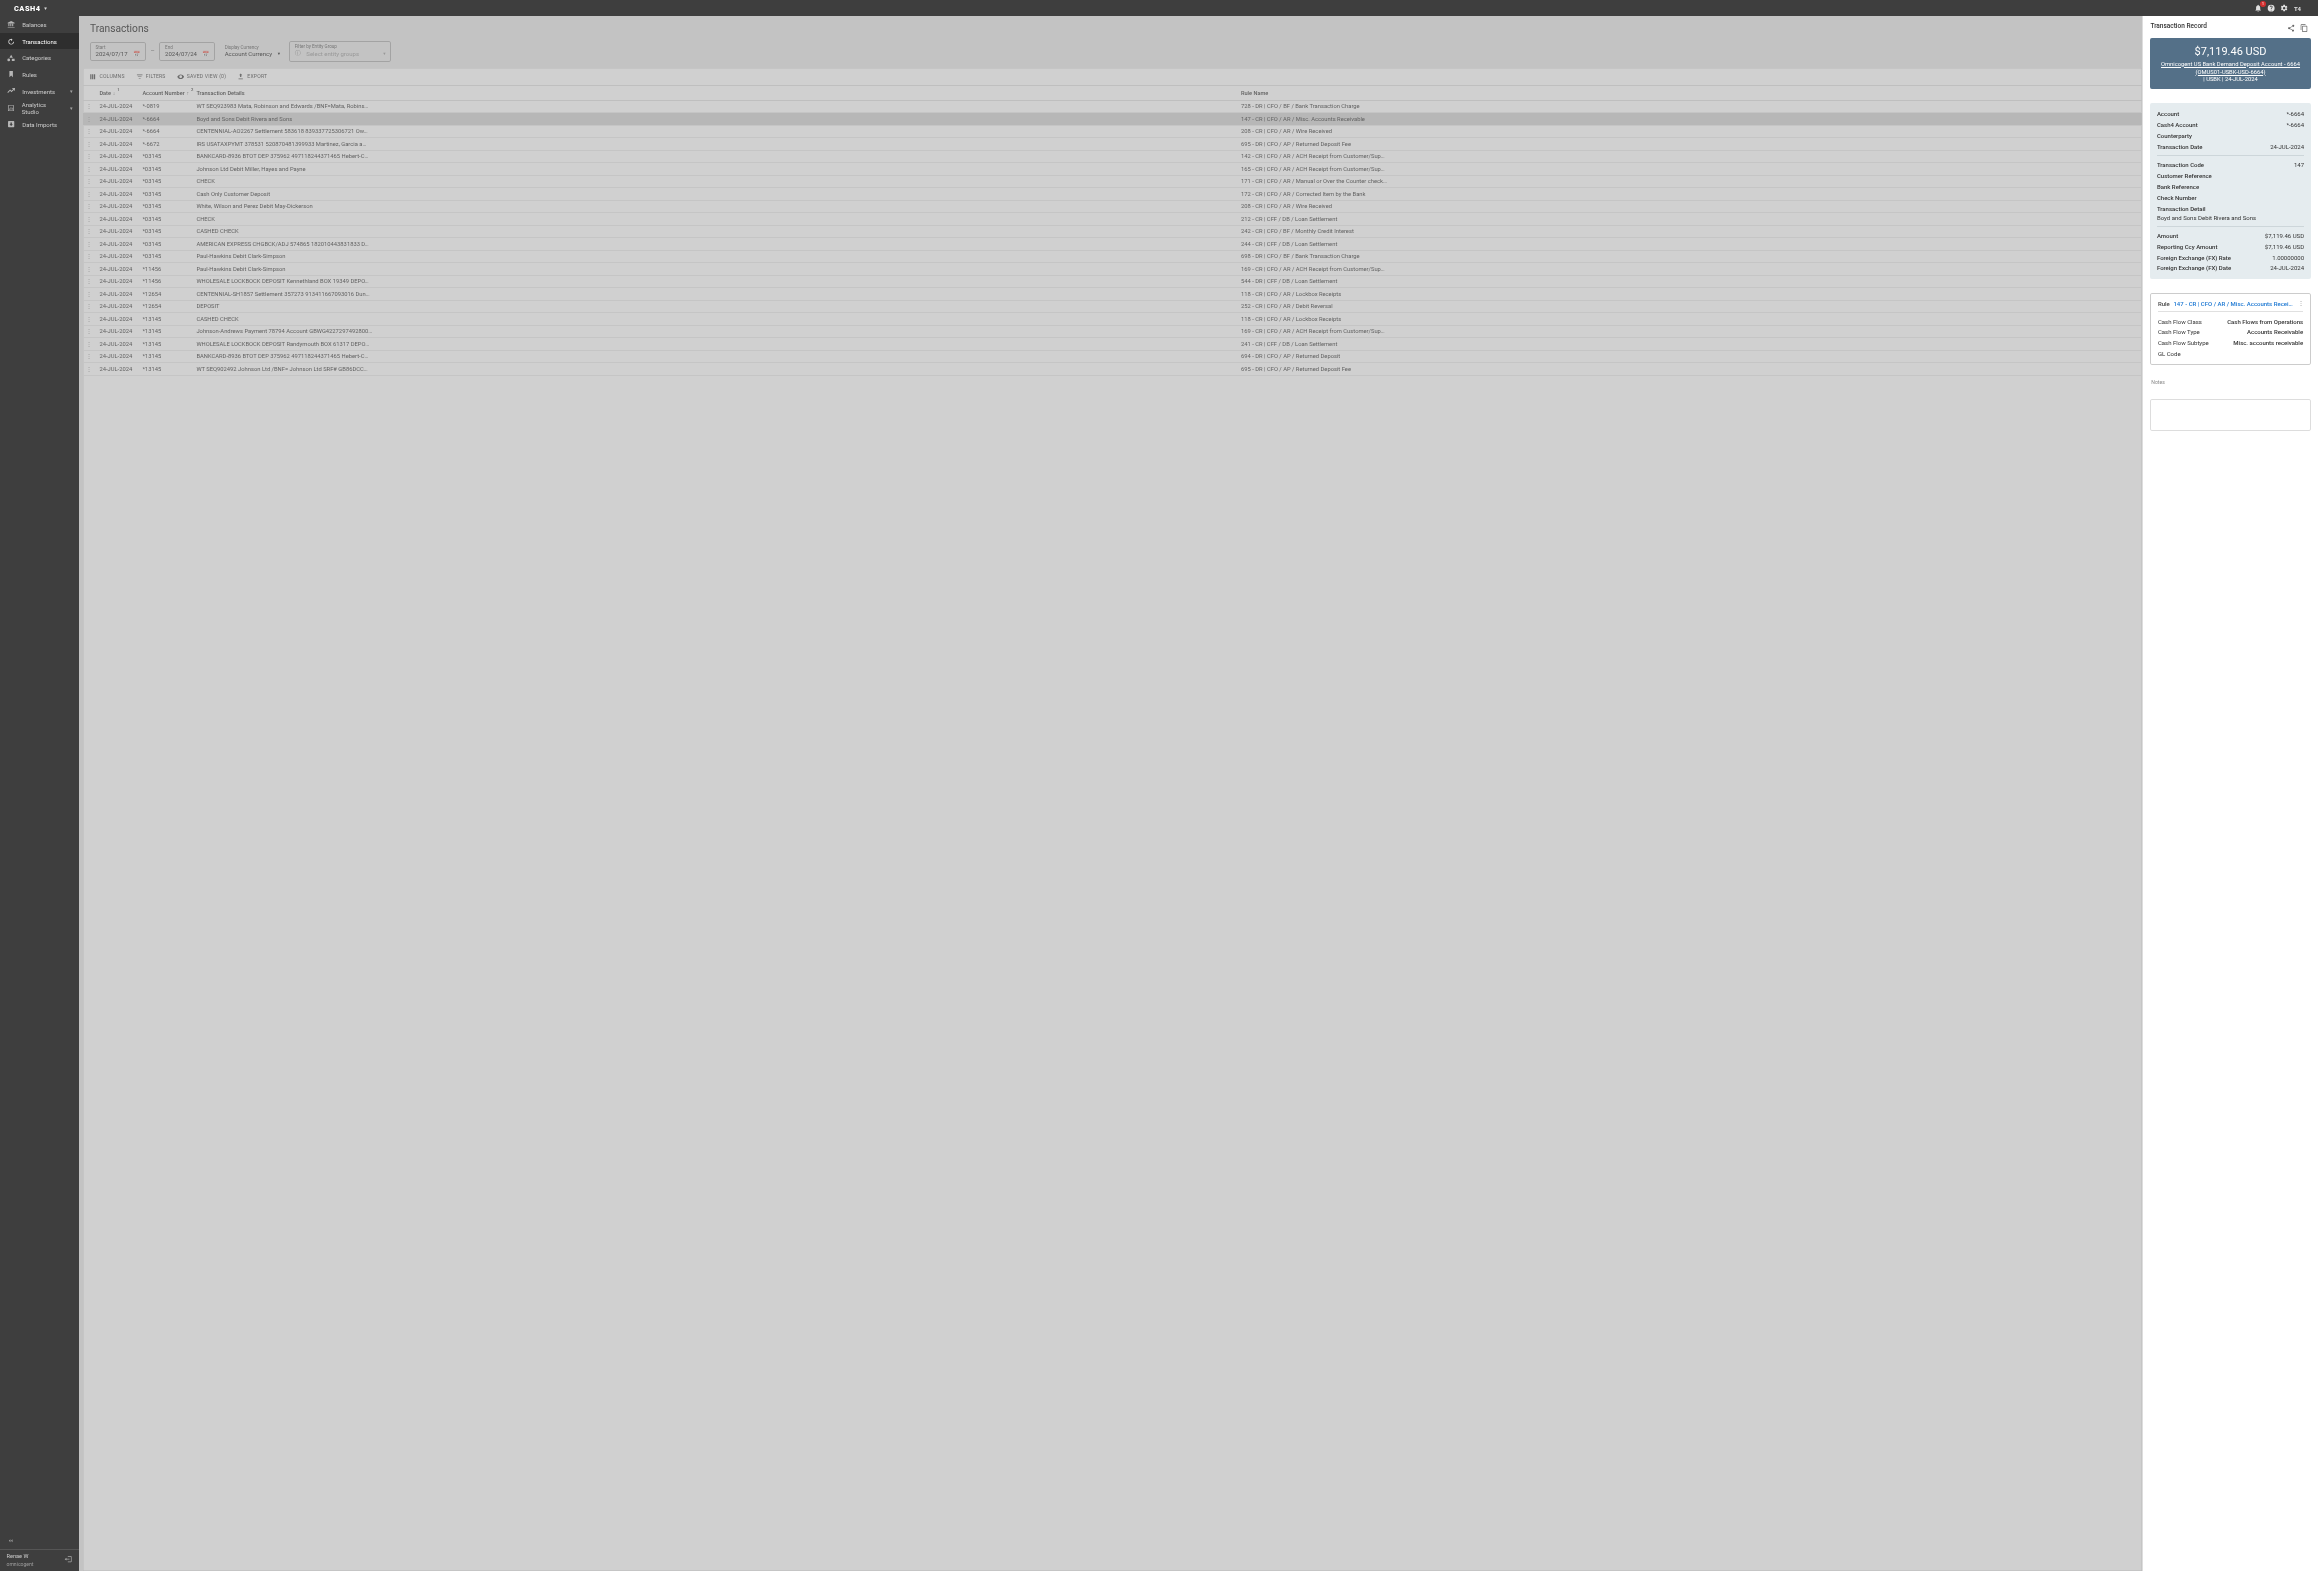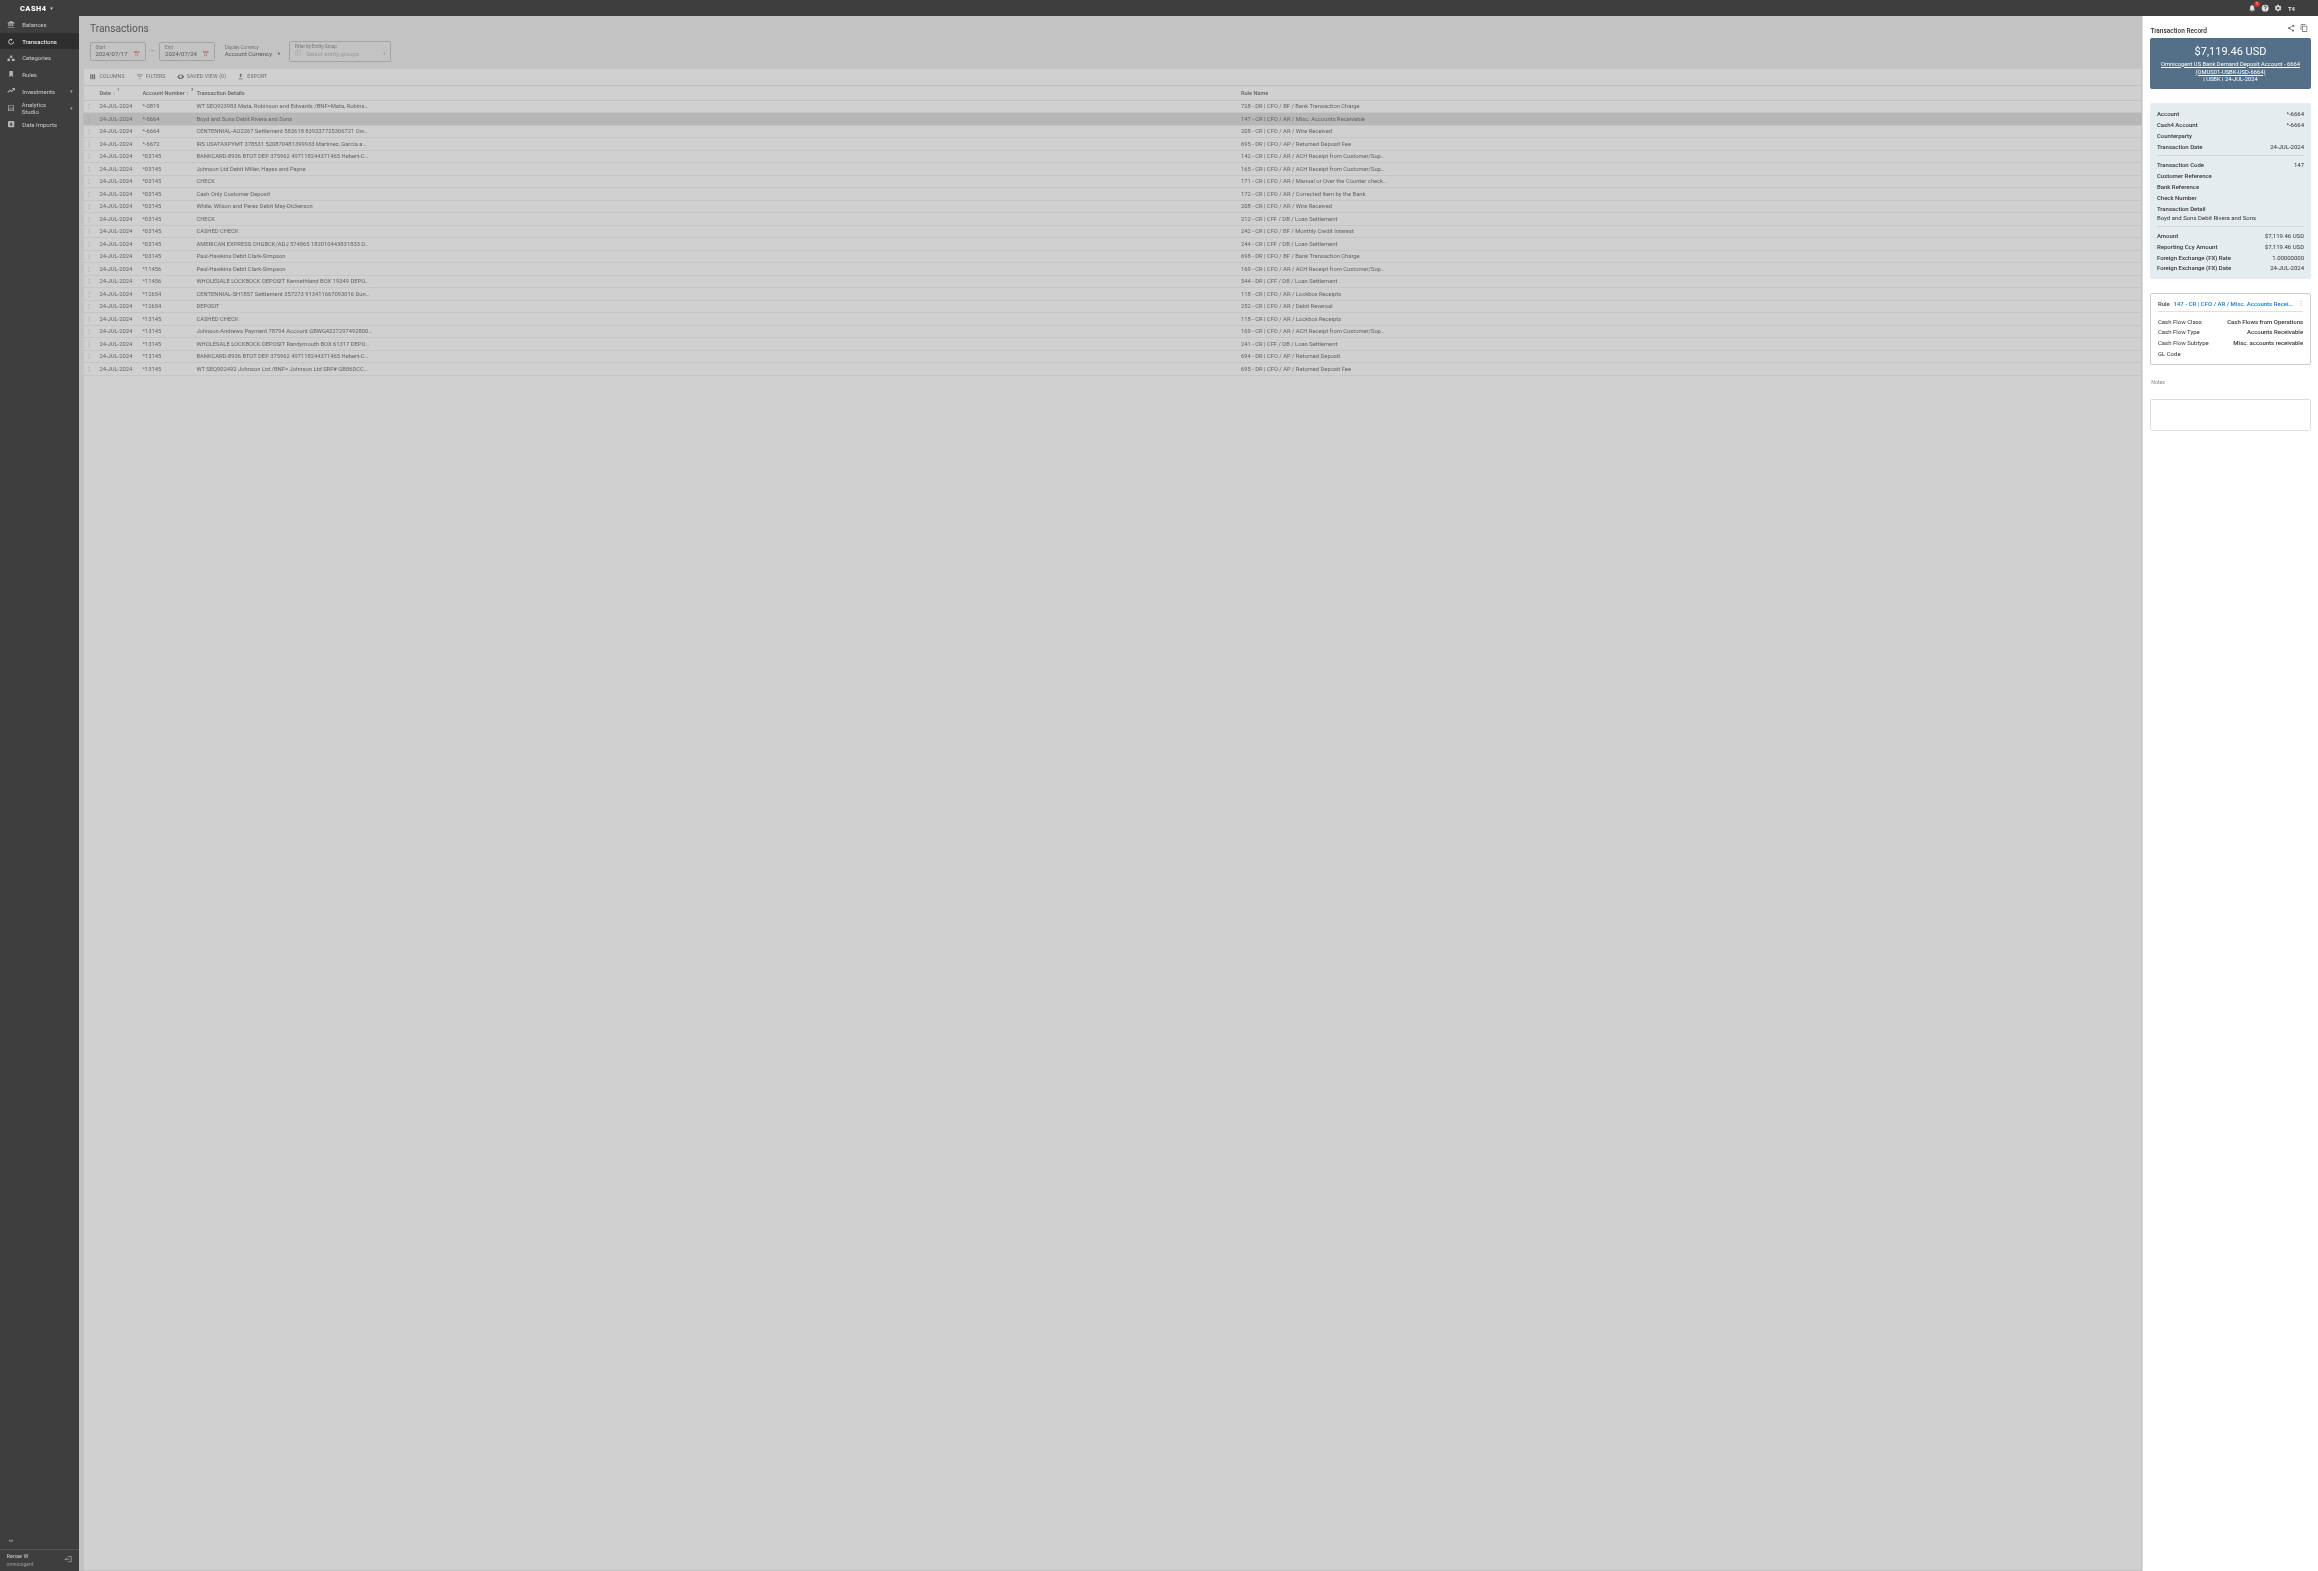--- a/index.html
+++ b/index.html
@@ -1,18 +1,18 @@
 <!DOCTYPE html>
 <html style="font-size:7.4px"><head>
 <meta charset="utf-8">
 <style>
 *{box-sizing:border-box;margin:0;padding:0;font-family:Roboto,"Segoe UI",Arial,sans-serif}
 html,body{height:100%;width:100%;overflow:hidden;background:#f5f5f5}
 #app{display:flex;flex-direction:column;height:100vh;color:#333}
-.topbar{height:16px;background:#3e3e3e;display:flex;align-items:center;padding:0 20px;color:#fff;flex-shrink:0}
+.topbar{height:16px;background:#3e3e3e;display:flex;align-items:center;padding:0 14px;color:#fff;flex-shrink:0}
 .brand{font-weight:900;font-size:7.4px;letter-spacing:0.5px;margin-right:3.7px}
 .brand-chev{opacity:.8;font-size:5.1px}
 .topbar-spacer{flex:1}
 .topbar-icon{width:13px;height:13px;display:flex;align-items:center;justify-content:center;color:#e0e0e0;cursor:pointer;position:relative}
 .topbar-icon svg{width:8.3px;height:8.3px}
 .badge{position:absolute;top:-0.9px;right:-0.9px;background:#d32f2f;color:#fff;font-size:4.2px;border-radius:50%;width:6px;height:6px;display:flex;align-items:center;justify-content:center}
 .body{display:flex;flex:1;min-height:0}
 .sidebar{width:79px;background:#3e3e3e;color:#ccc;display:flex;flex-direction:column;flex-shrink:0}
 .nav-item{display:flex;align-items:center;height:16.7px;padding:0 6.5px;gap:7.4px;font-size:6px;cursor:pointer}
 .nav-item.active{background:#2e2e2e;color:#fff}
@@ -51,21 +51,21 @@
 .col-rule{flex:.95;min-width:0}
 .sort-arrow{font-size:5.1px;opacity:.8}
 .sort-badge{font-size:4.2px;position:relative;top:-2.8px}
 .grid-body{flex:1;overflow:auto;font-size:5.8px;color:#555}
 .row{display:flex;padding:0 3.7px;height:12.5px;align-items:center;border-bottom:0.5px solid #efefef;cursor:pointer}
 .row.selected{background:#d9d9d9}
 .row .col-menu{color:#999;cursor:pointer}
 .row .col-details,.row .col-rule{white-space:nowrap;overflow:hidden;text-overflow:ellipsis}
 .dots-icon{display:inline-block;transform:rotate(90deg);font-size:6.5px;letter-spacing:-0.9px}
 .drawer{width:176px;background:#fff;flex-shrink:0;border-left:0.5px solid #ddd;display:flex;flex-direction:column;overflow:auto;z-index:10}
-.drawer-head{display:flex;align-items:flex-end;padding:5.6px 7.4px 3.7px}
+.drawer-head{display:flex;align-items:flex-start;padding:5.6px 7.4px 3.7px}
 .drawer-title{font-size:6.5px;font-weight:500;color:#333;flex:1}
 .drawer-icon{width:13px;height:13px;display:flex;align-items:center;justify-content:center;color:#666;cursor:pointer}
 .drawer-icon svg{width:8.3px;height:8.3px}
 .drawer-scroll{padding:0 7.4px 7.4px;display:flex;flex-direction:column;gap:14px}
 .amount-card{background:#547088;color:#fff;border-radius:1.9px;padding:6.5px;text-align:center}
 .amount-big{font-size:11px;font-weight:400;margin-bottom:1.9px}
 .amount-link{font-size:5.8px;text-decoration:underline;line-height:1.4;display:block}
 .amount-sub{font-size:5.8px;margin-top:0.5px}
 .info-card{background:#e5ecef;border-radius:1.9px;padding:5.6px 6.5px}
 .info-row{display:flex;justify-content:space-between;font-size:6px;padding:1.9px 0}

